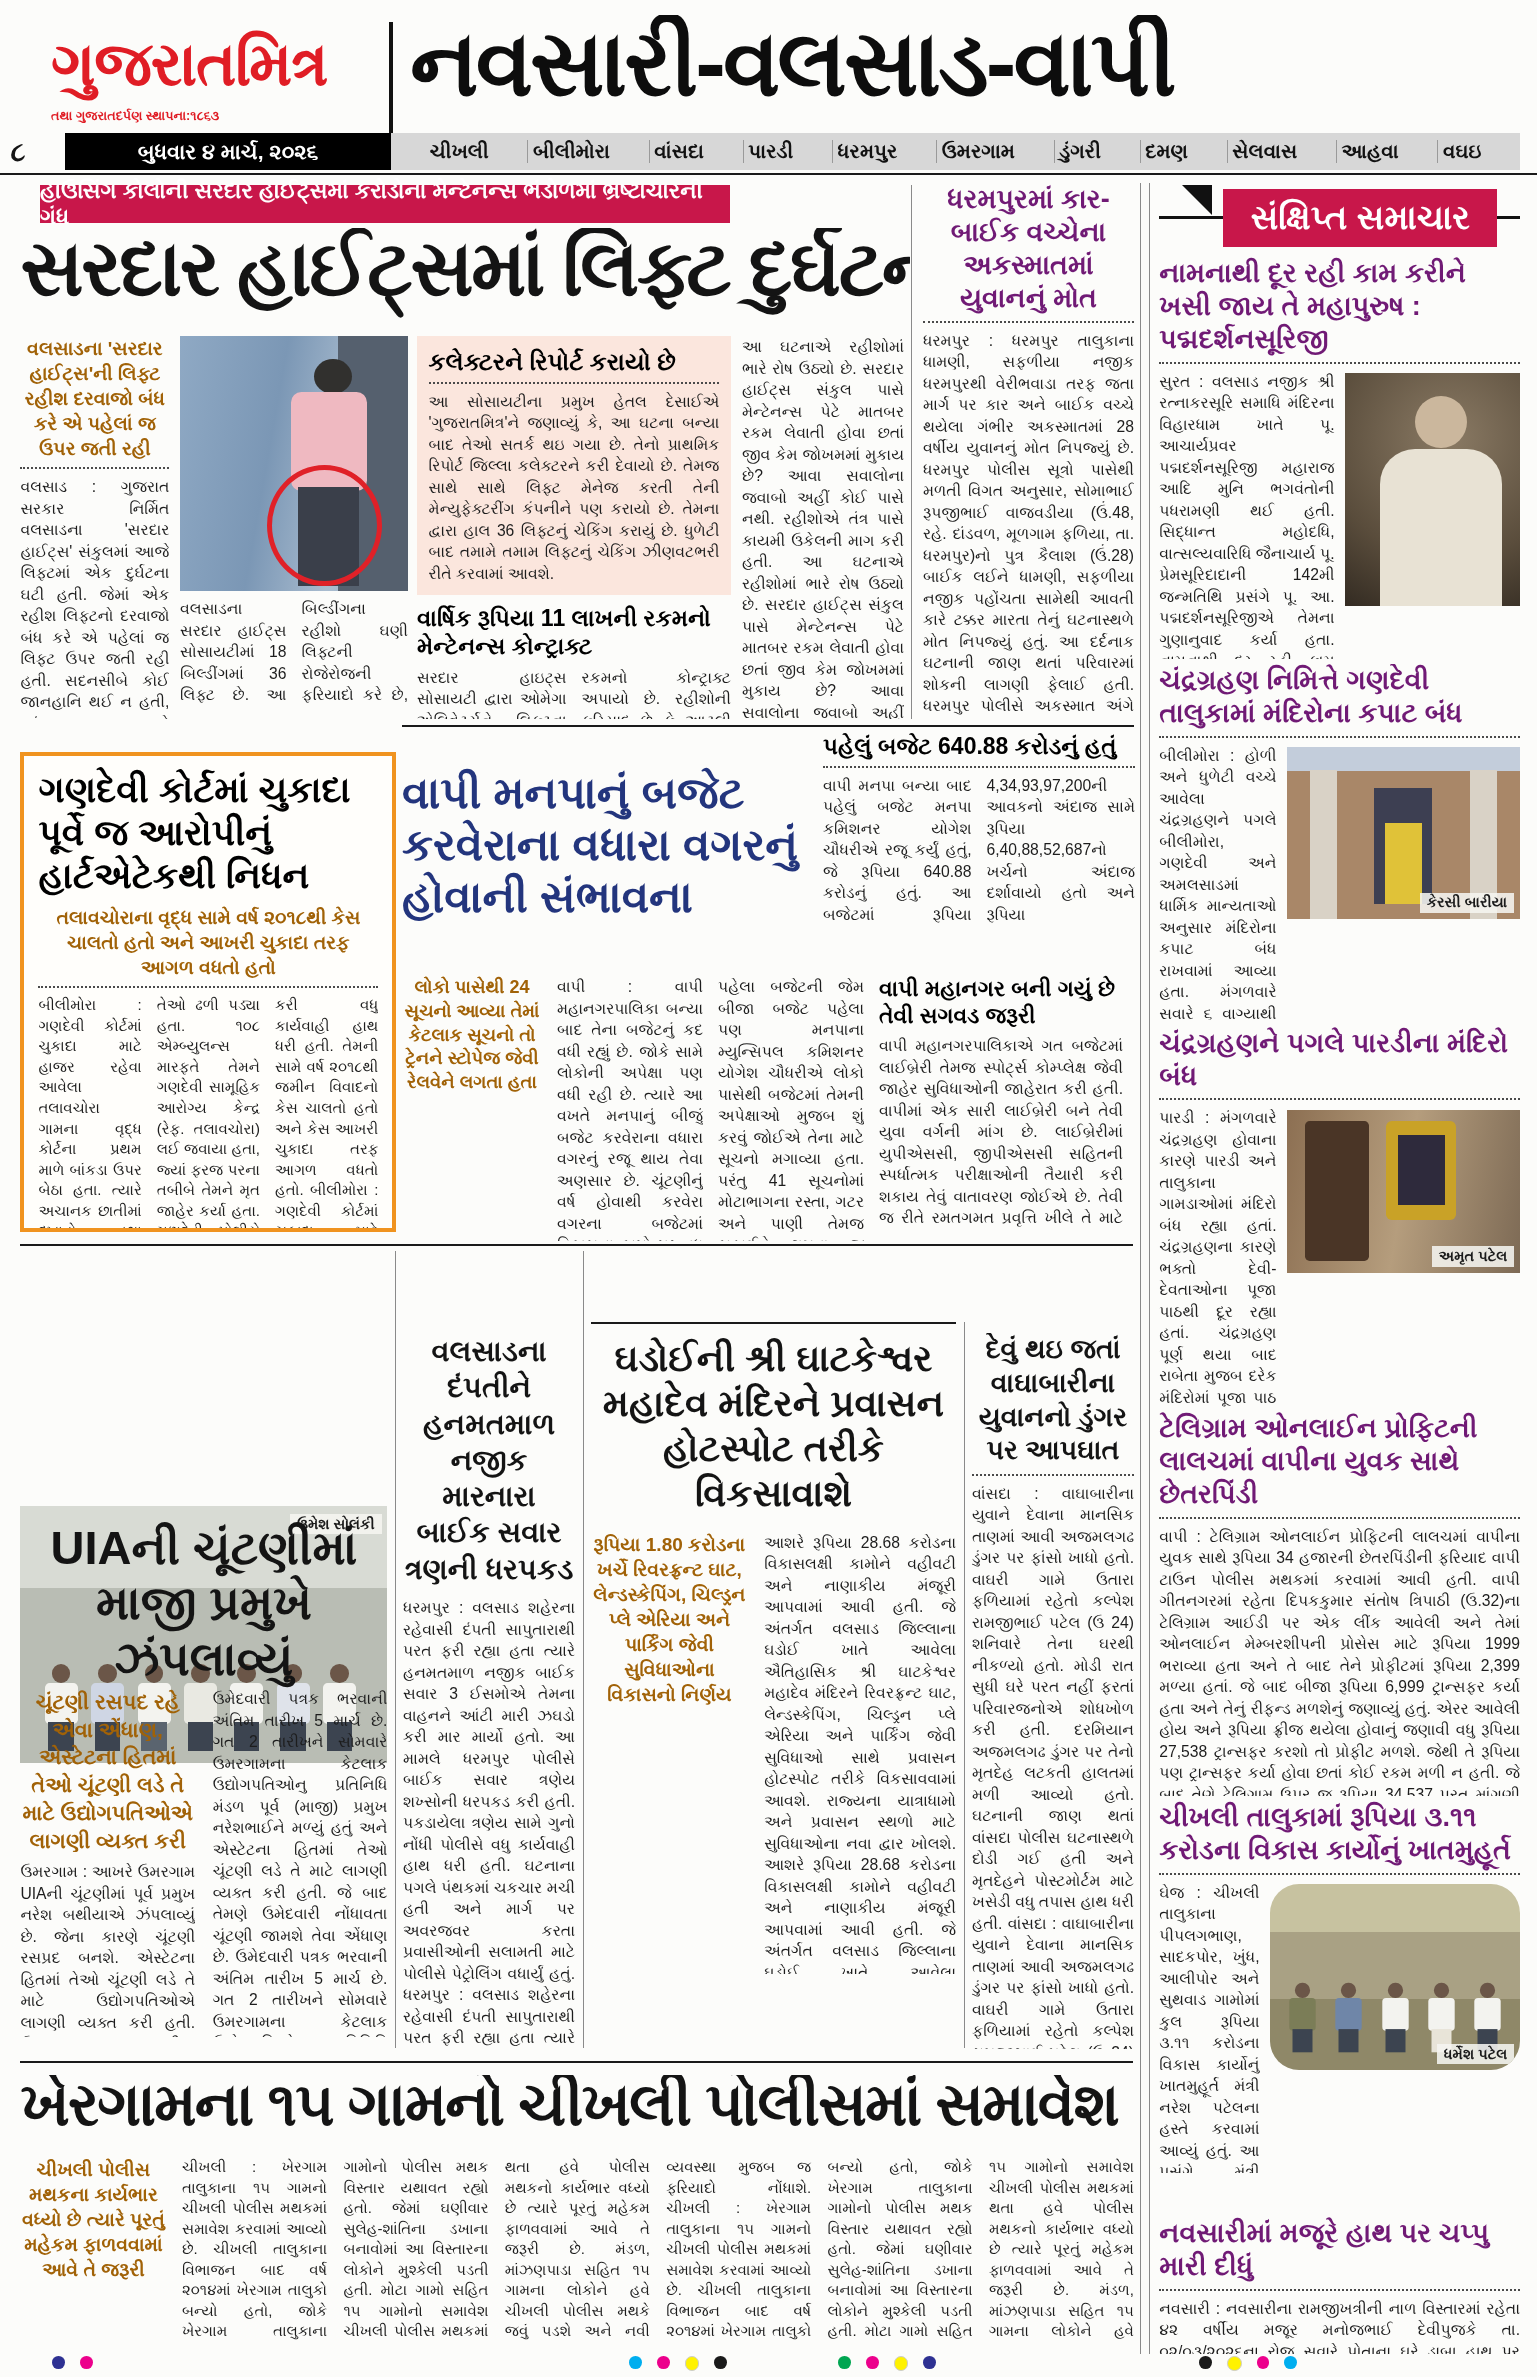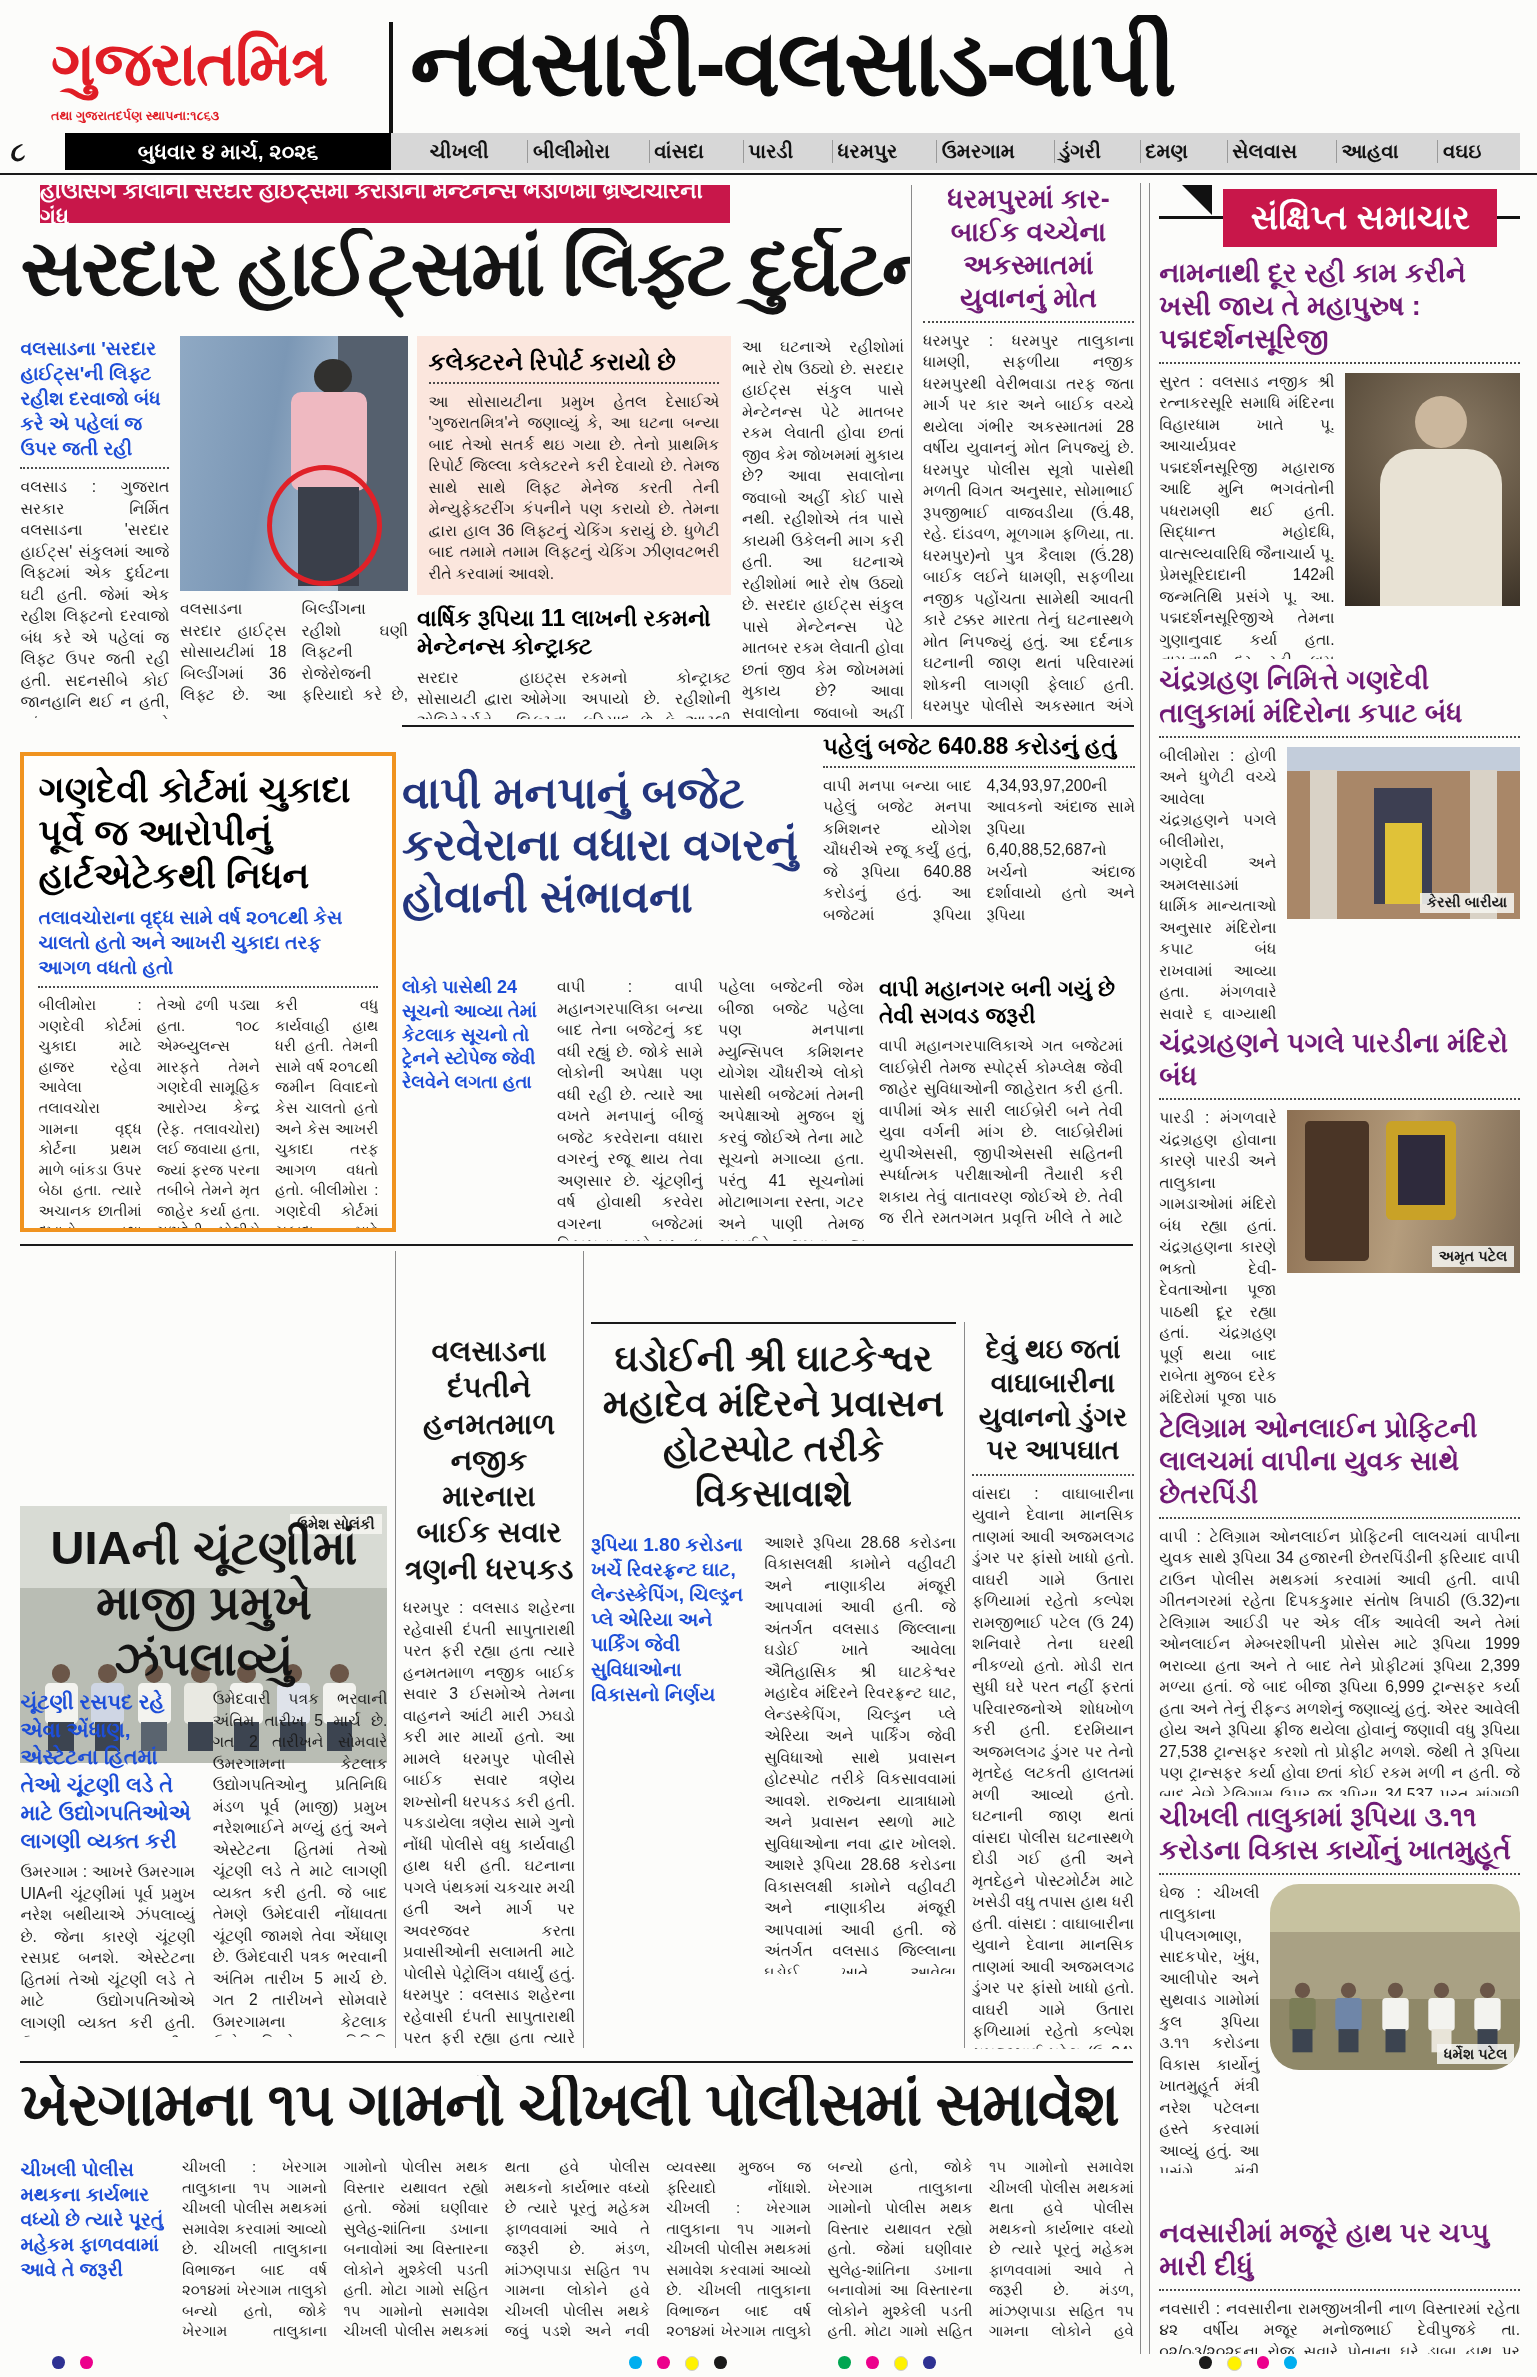--- a/index.html
+++ b/index.html
@@ -2,21 +2,21 @@
 <html style="font-size:9.3px"><head>
 <meta charset="utf-8">
 <style>
   html,body{margin:0;padding:0;background:#6e6e6e;}
   .page{position:relative;width:1538px;height:2377px;background:#fcfcfa;
         font-family:"Liberation Sans","DejaVu Sans",sans-serif;color:#141414;overflow:hidden;}
   .abs{position:absolute;}
   .nowrap{white-space:nowrap;overflow:hidden;}
   .bodytxt{font-size:15.7px;line-height:1.37;text-align:justify;color:#1d1d1d;overflow:hidden;}
   .small{font-size:15px;}
-  .deck{font-weight:bold;font-size:19px;line-height:1.32;color:#1d4ed8;text-align:left;}
+  .deck{font-weight:bold;font-size:19px;line-height:1.32;color:#a16207;text-align:center;}
   .rule-dot{border-bottom:2.3px dotted #4a4a4a;margin:5.8px 0 7px 0;}
   .hline{background:#1a1a1a;}
   .vline{background:#8a8a8a;width:1.2px;}
   
   .logo-main{font-weight:bold;font-size:61px;line-height:1;letter-spacing:-1.2px;}
   .logo-tag{font-size:12.8px;font-weight:bold;margin-top:13px;}
   .edition{font-weight:bold;font-size:92px;line-height:1.05;letter-spacing:-2.9px;}
   .datebox{background:#000;color:#fff;font-weight:bold;font-size:21px;
            display:flex;align-items:center;justify-content:center;}
   .towns{background:#d7d7d7;display:flex;align-items:center;justify-content:space-evenly;

